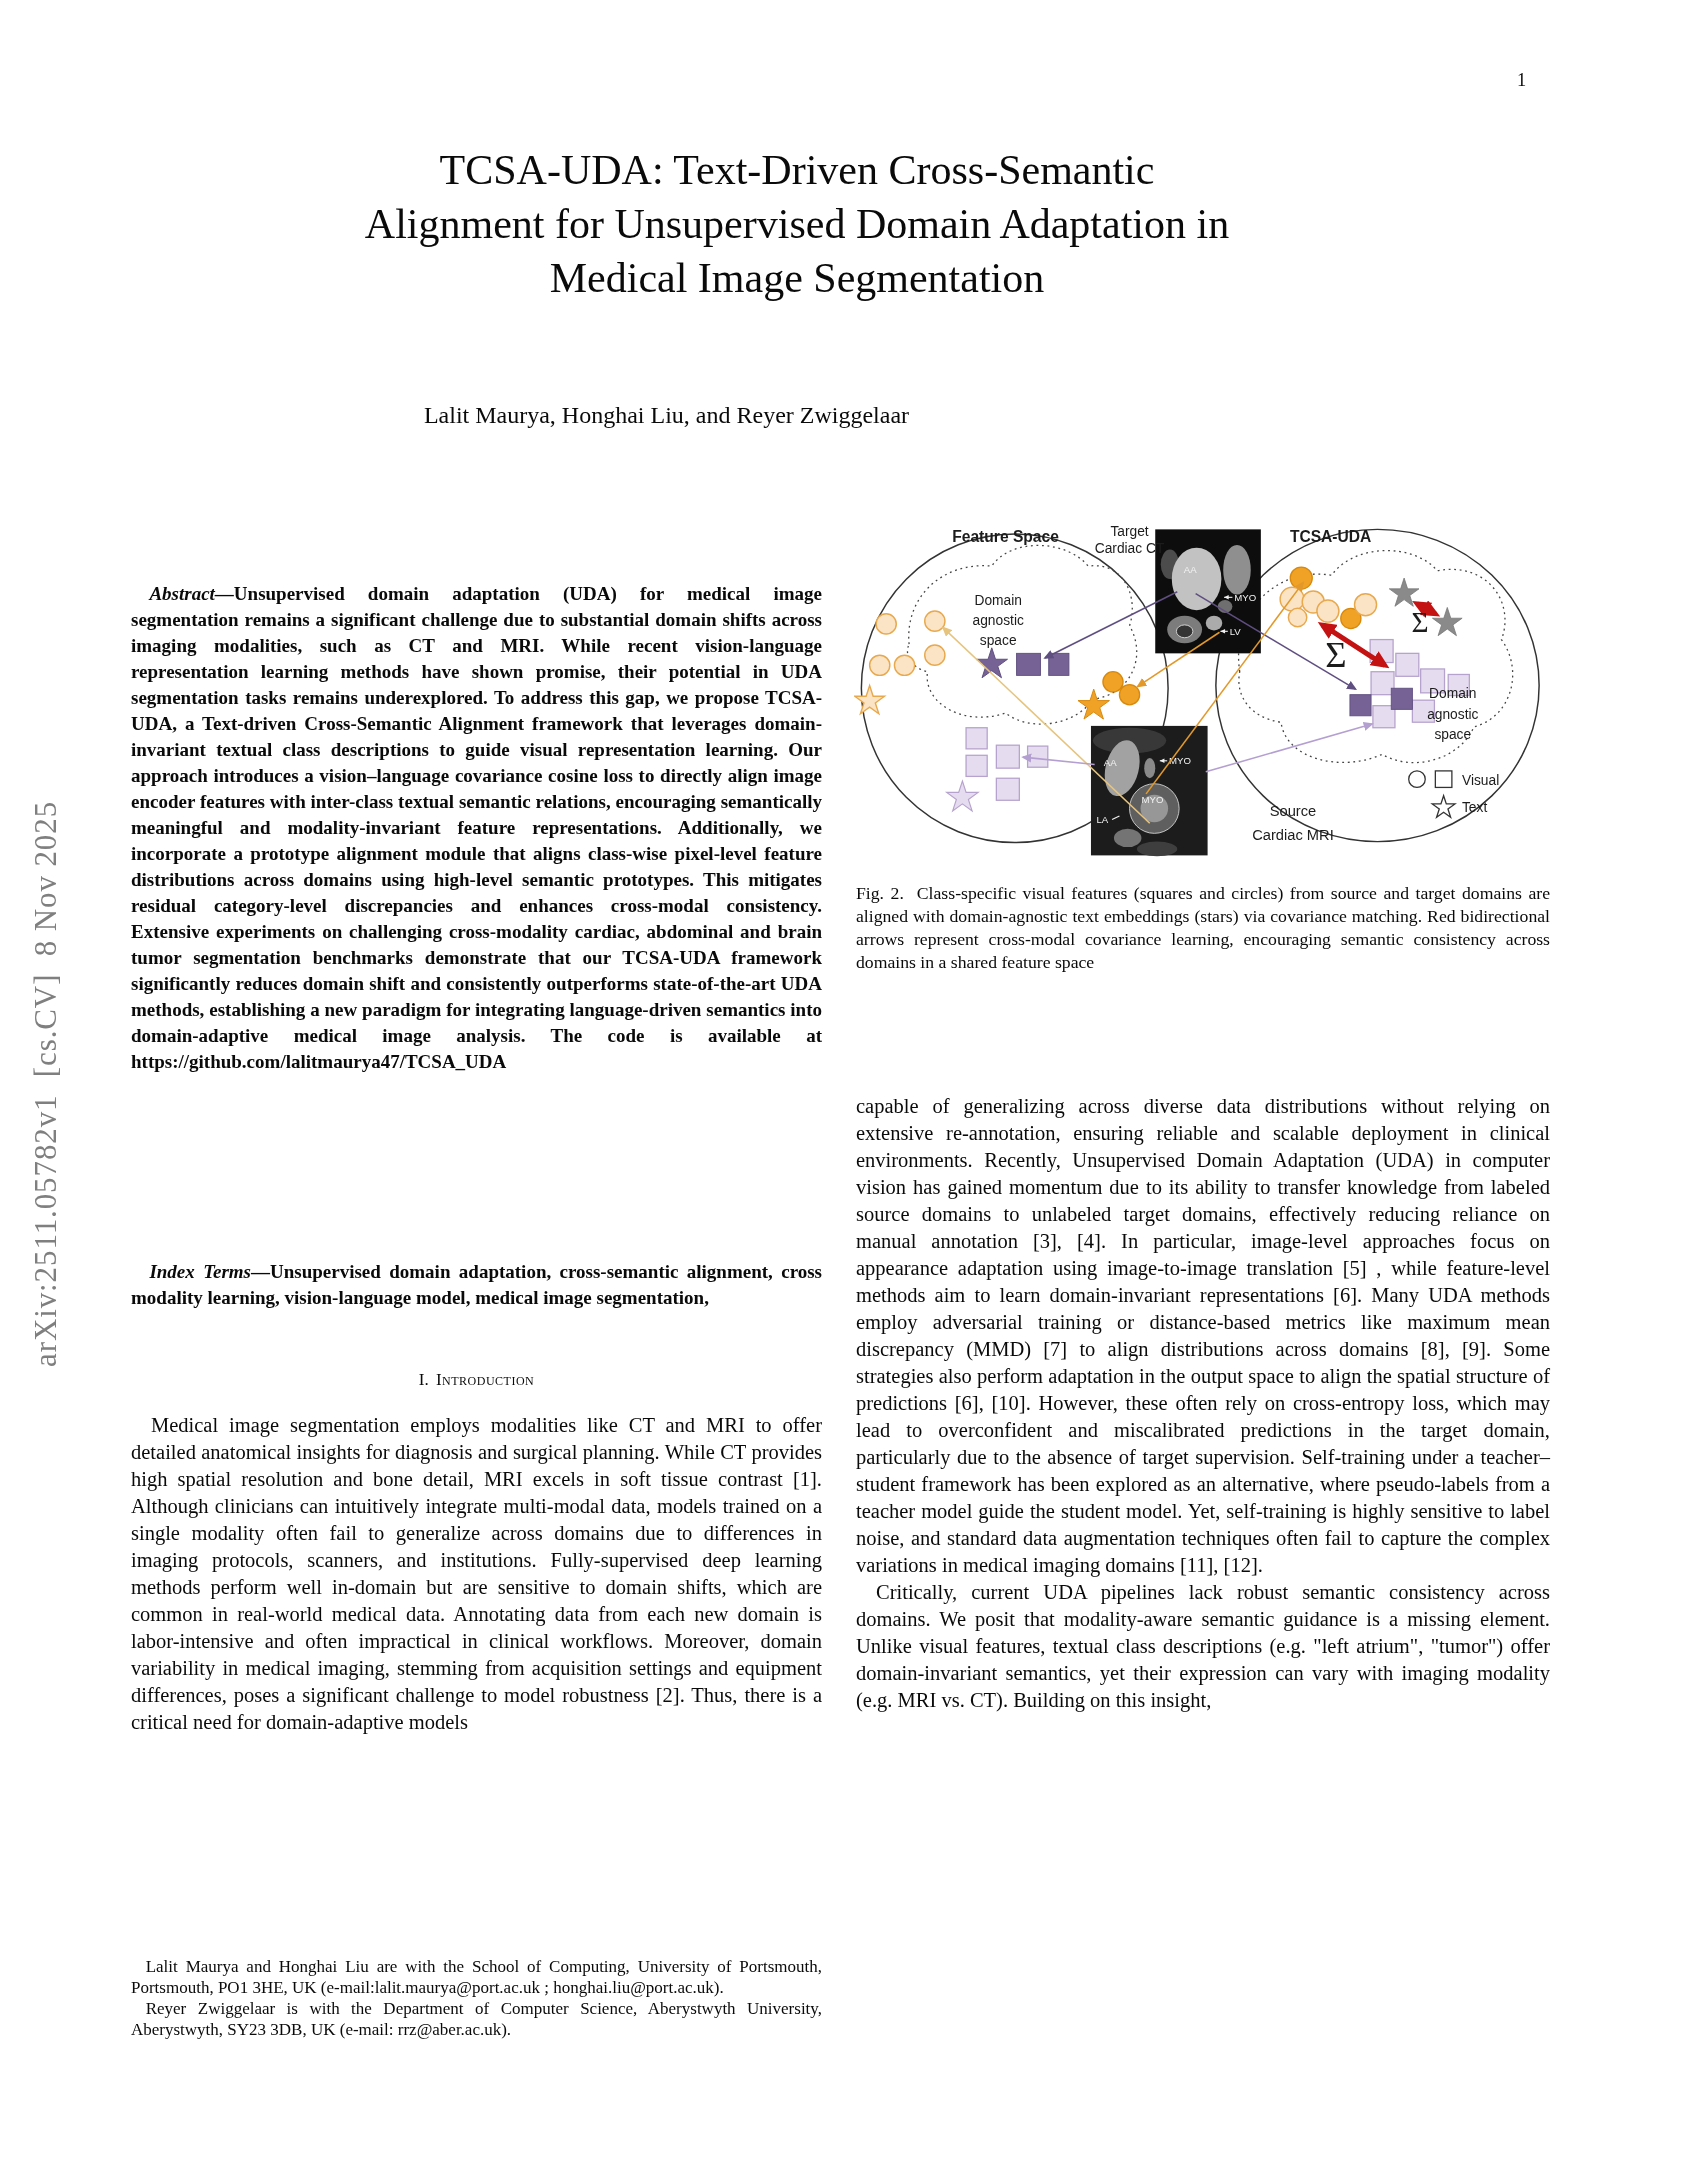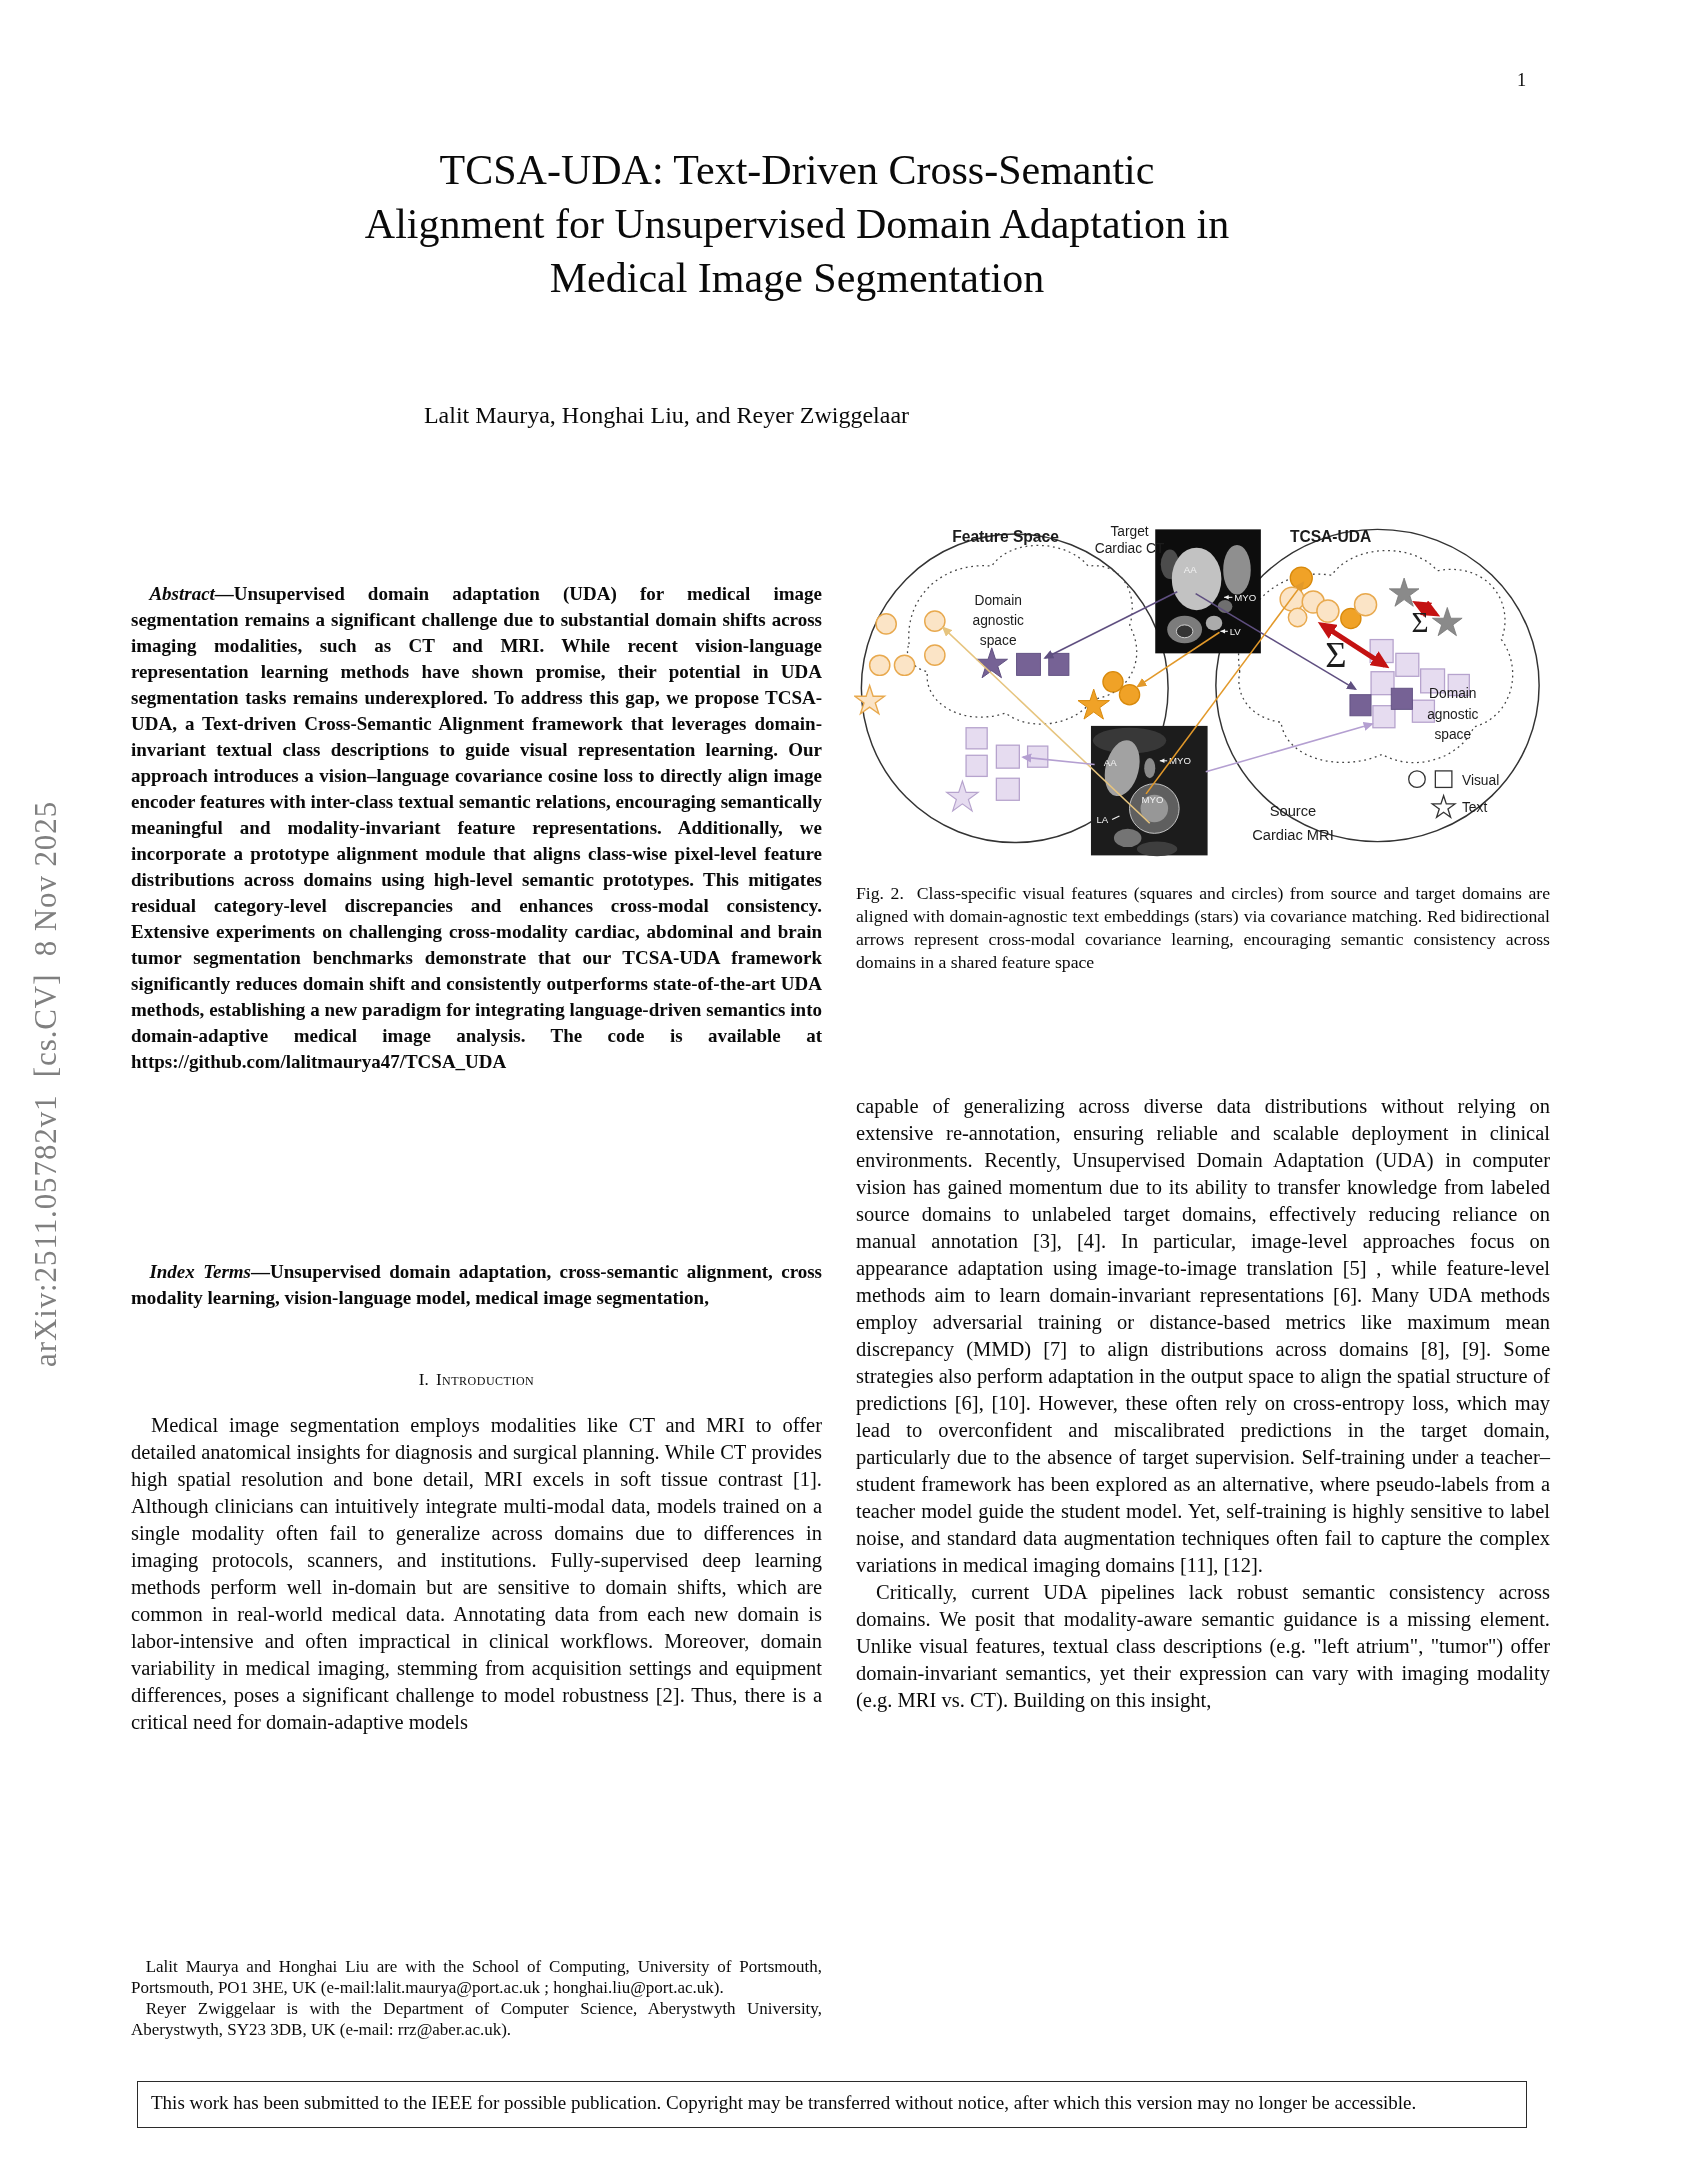--- a/index.html
+++ b/index.html
@@ -246,16 +246,15 @@
 
   <div class="col-right figcap">
     <span class="cap-lead">Fig. 2.</span><span>Class-specific visual features (squares and circles) from source and target domains are aligned with domain-agnostic text embeddings (stars) via covariance matching. Red bidirectional arrows represent cross-modal covariance learning, encouraging semantic consistency across domains in a shared feature space</span>
   </div>
 
   <div class="col-right rbody">
     <p style="text-indent:0;">capable of generalizing across diverse data distributions without relying on extensive re-annotation, ensuring reliable and scalable deployment in clinical environments.  Recently, Unsupervised Domain Adaptation (UDA) in computer vision has gained momentum due to its ability to transfer knowledge from labeled source domains to unlabeled target domains, effectively reducing reliance on manual annotation [3], [4]. In particular, image-level approaches focus on appearance adaptation using image-to-image translation [5] , while feature-level methods aim to learn domain-invariant representations [6]. Many UDA methods employ adversarial training or distance-based metrics like maximum mean discrepancy (MMD) [7] to align distributions across domains [8], [9]. Some strategies also perform adaptation in the output space to align the spatial structure of predictions [6], [10]. However, these often rely on cross-entropy loss, which may lead to overconfident and miscalibrated predictions in the target domain, particularly due to the absence of target supervision. Self-training under a teacher–student framework has been explored as an alternative, where pseudo-labels from a teacher model guide the student model. Yet, self-training is highly sensitive to label noise, and standard data augmentation techniques often fail to capture the complex variations in medical imaging domains [11], [12].</p>
     <p>Critically, current UDA pipelines lack robust semantic consistency across domains. We posit that modality-aware semantic guidance is a missing element. Unlike visual features, textual class descriptions (e.g. "left atrium", "tumor") offer domain-invariant semantics, yet their expression can vary with imaging modality (e.g. MRI vs. CT). Building on this insight,</p>
   </div>
 
-  <div class="notice">This work has been submitted to the IEEE for possible publication. Copyright may be transferred without notice, after which this version may no longer be accessible.</div>
 
 </div>
 
 
 </body></html>

